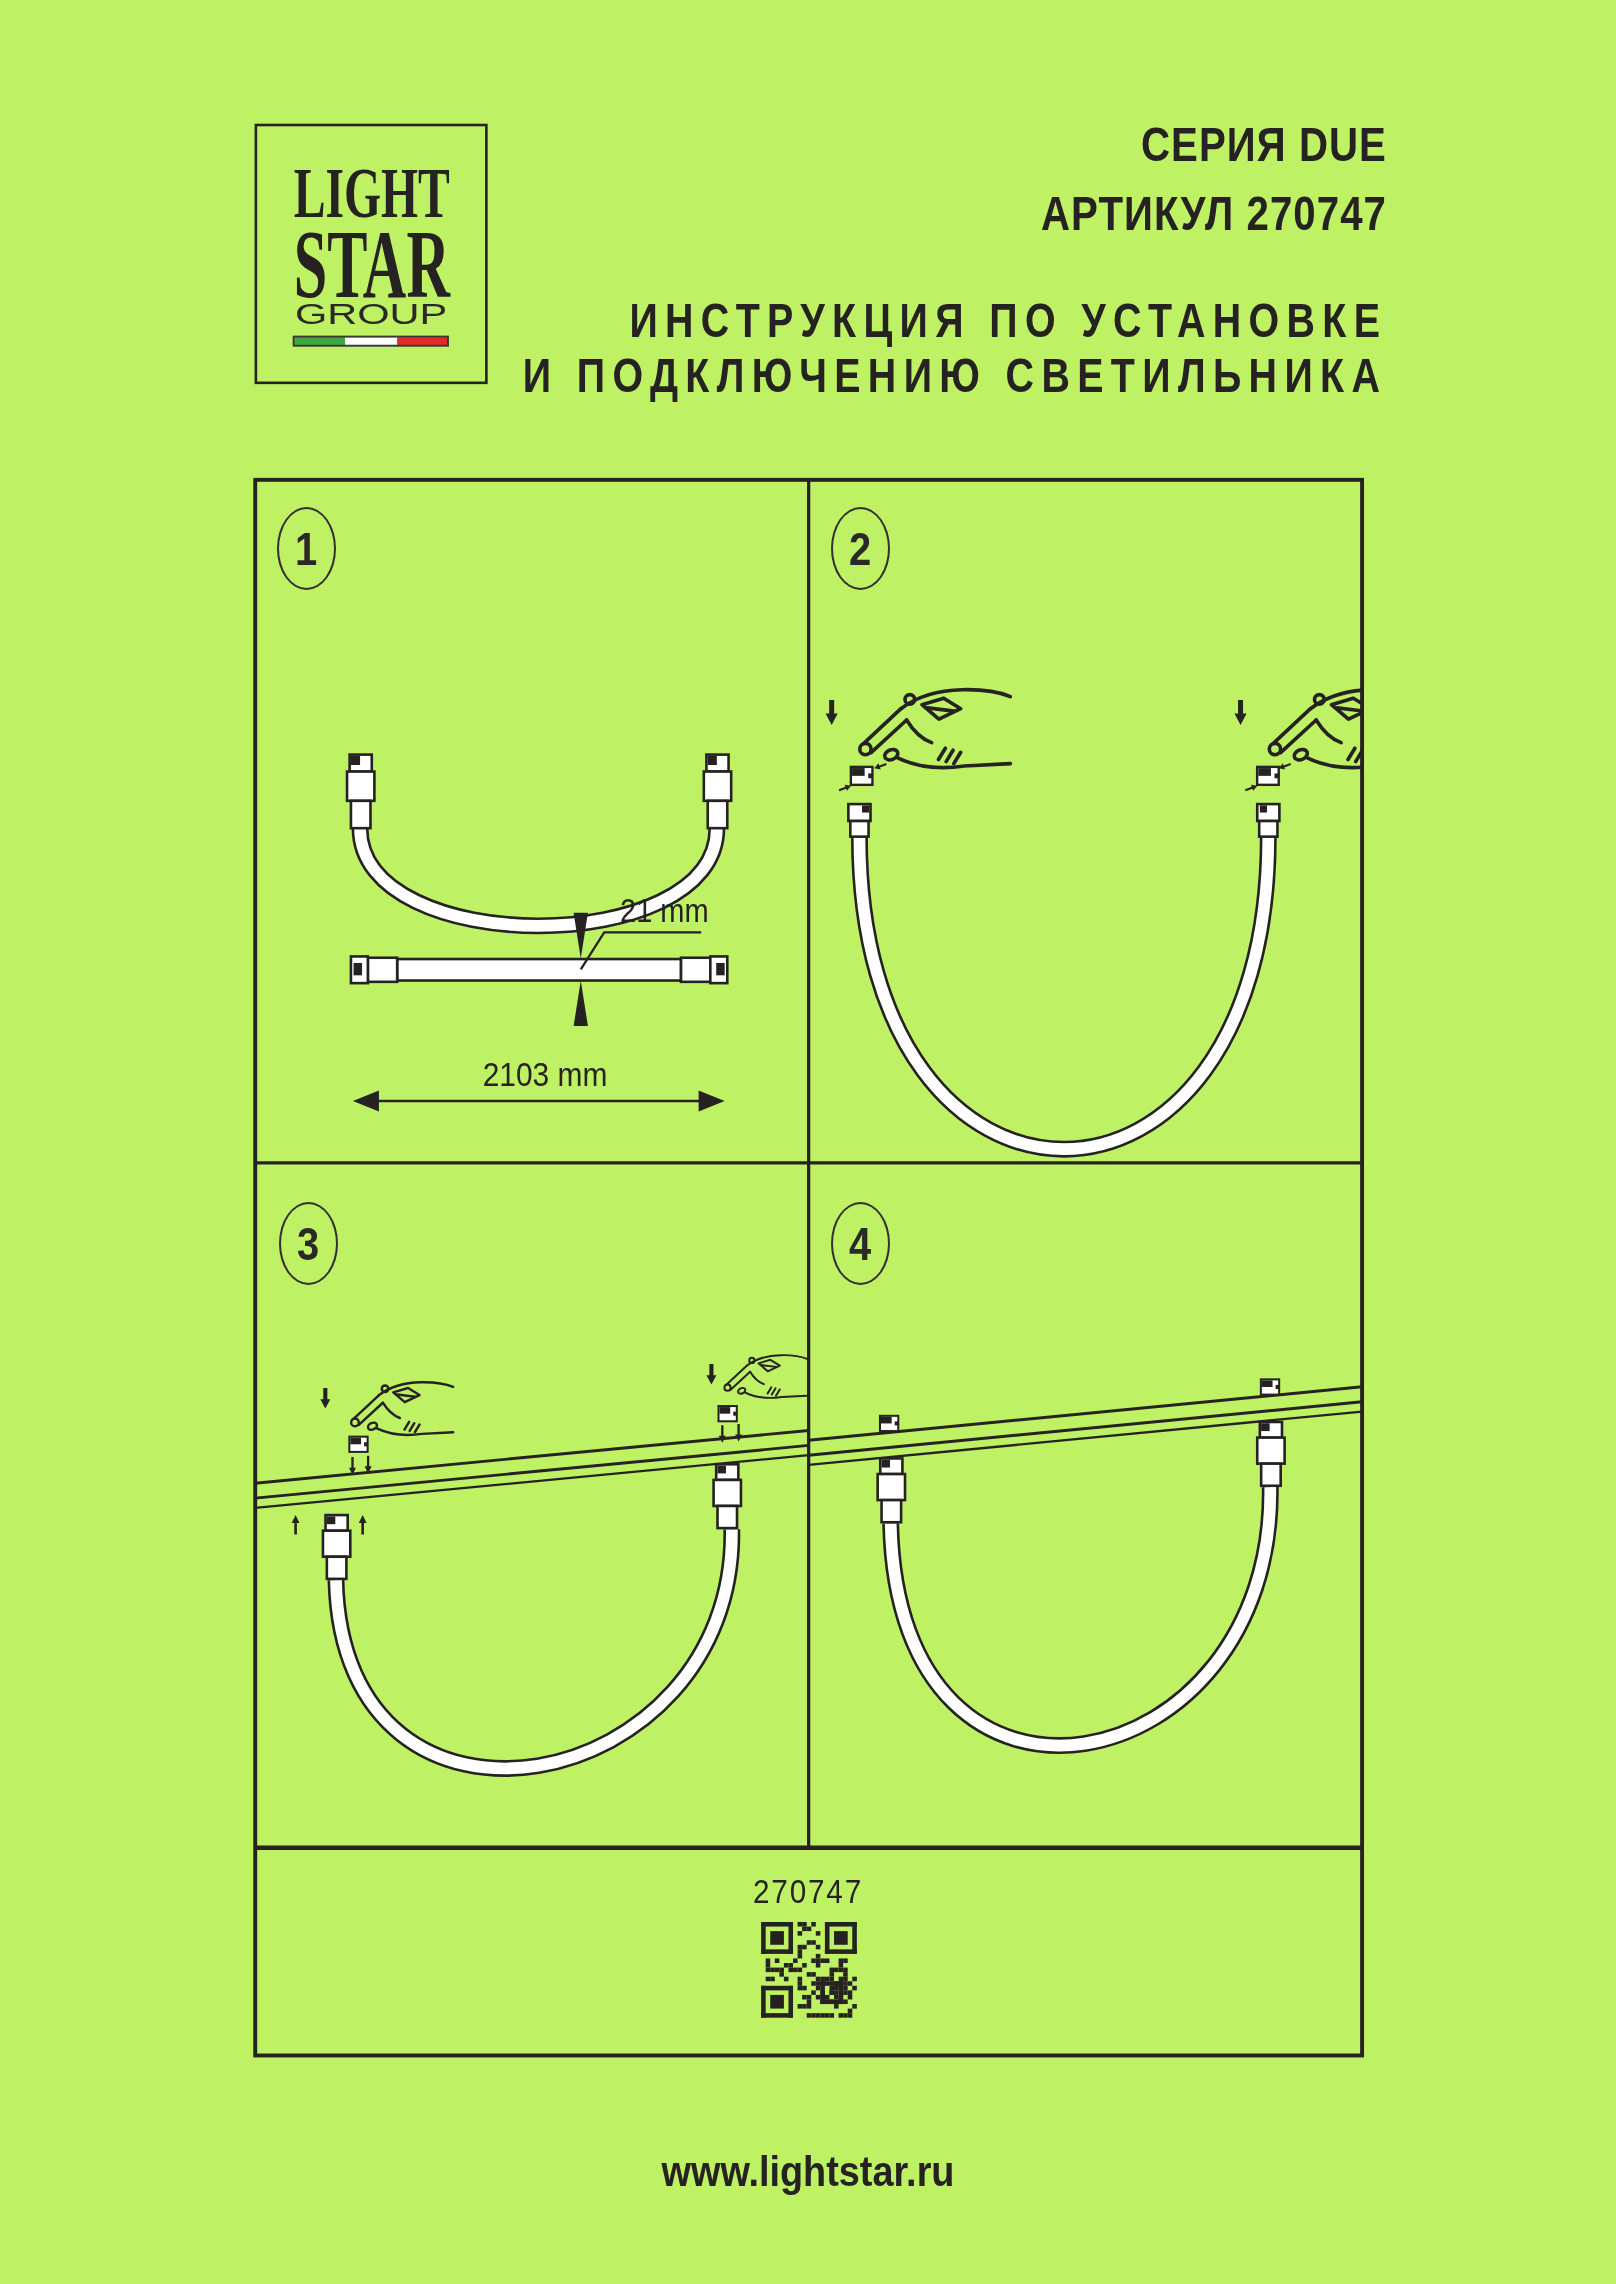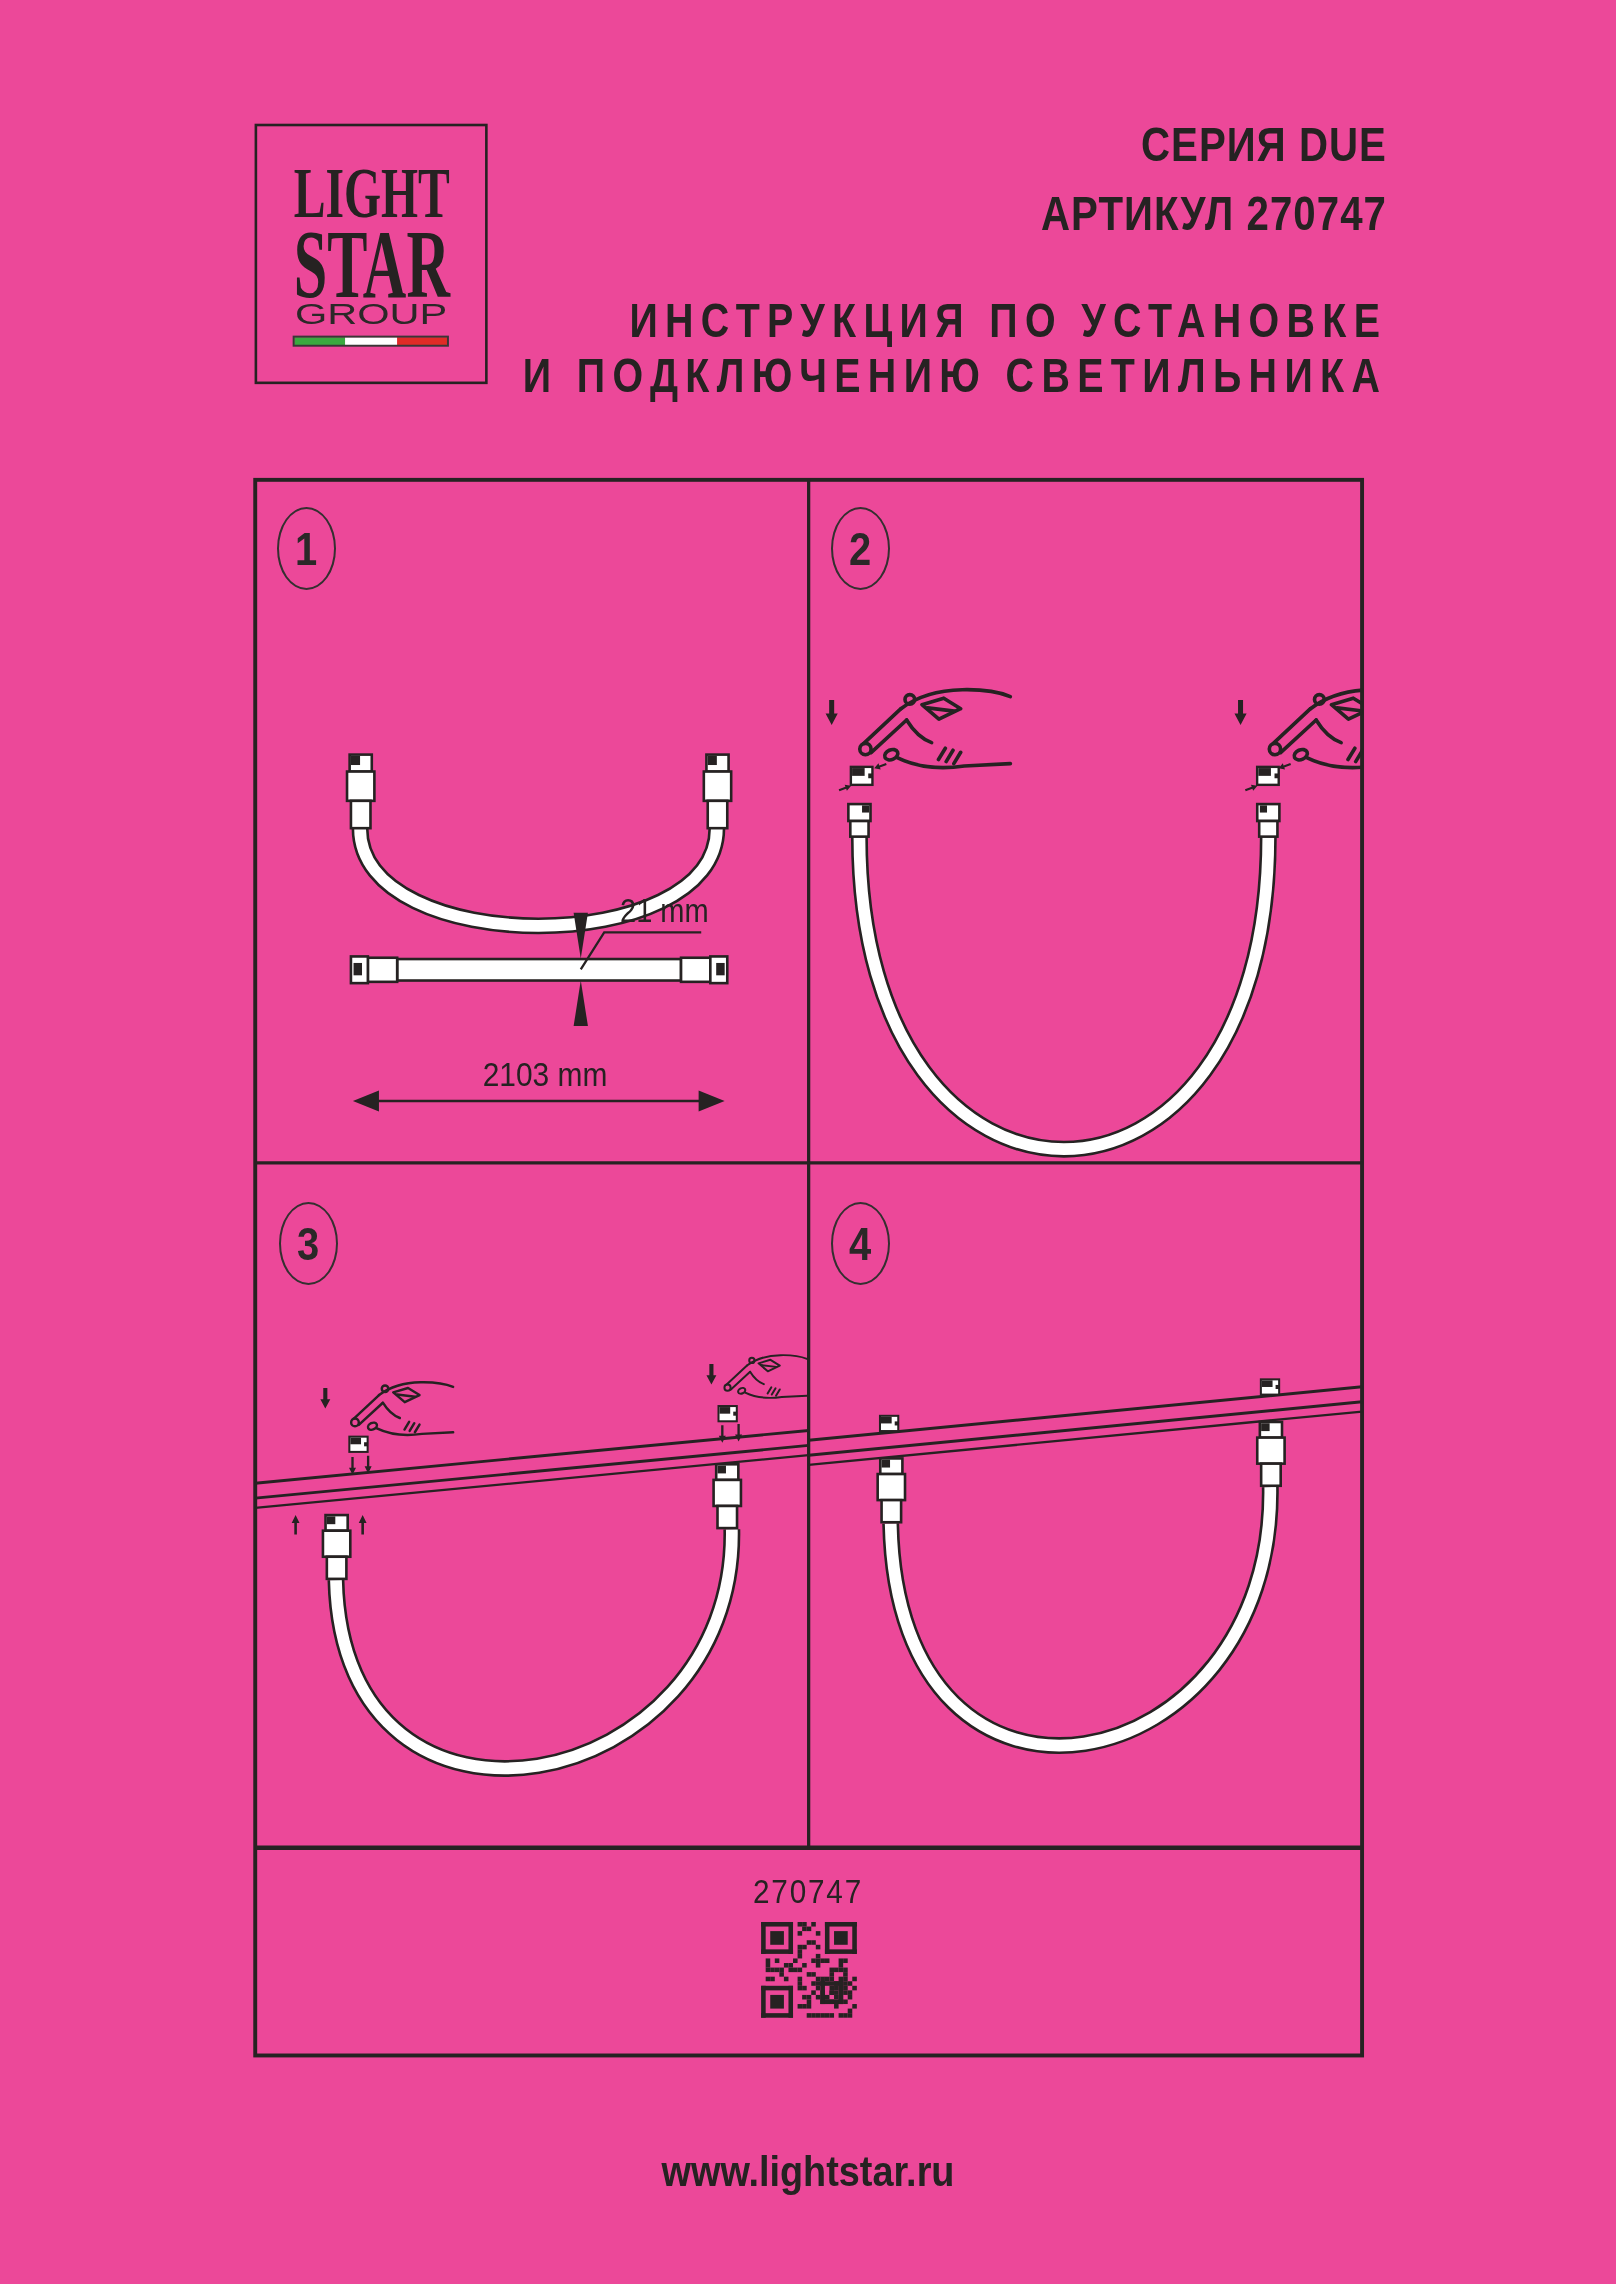--- a/index.html
+++ b/index.html
@@ -1,16 +1,16 @@
 <!DOCTYPE html>
 <html style="font-size:10.4px"><head>
 <meta charset="utf-8">
 <style>
   html,body{margin:0;padding:0;background:#e8e8e8;}
-  .page{position:relative;width:1616px;height:2284px;background:#ec4899;overflow:hidden;
+  .page{position:relative;width:1616px;height:2284px;background:#bef264;overflow:hidden;
         font-family:"Liberation Sans","DejaVu Sans",sans-serif;}
   svg.art{position:absolute;left:0;top:0;}
   .t{position:absolute;white-space:nowrap;color:#262222;}
   .hdr{font-weight:700;font-size:49px;letter-spacing:1.3px;transform:scaleX(.82);transform-origin:right top;right:229px;text-align:right;}
   .instr{font-weight:700;font-size:48px;letter-spacing:9px;transform:scaleX(.82);transform-origin:right top;right:229px;text-align:right;}
   .dim{font-weight:400;font-size:33px;transform:scaleX(.88);transform-origin:left top;}
   .dim2{font-weight:400;font-size:34px;transform:scaleX(.88);transform-origin:center top;text-align:center;}
   .artnum{font-weight:400;font-size:33px;letter-spacing:2px;transform:scaleX(.9);transform-origin:center top;
           left:0;width:1616px;text-align:center;}
   .footer{font-weight:700;font-size:43px;transform:scaleX(.88);transform-origin:center top;

